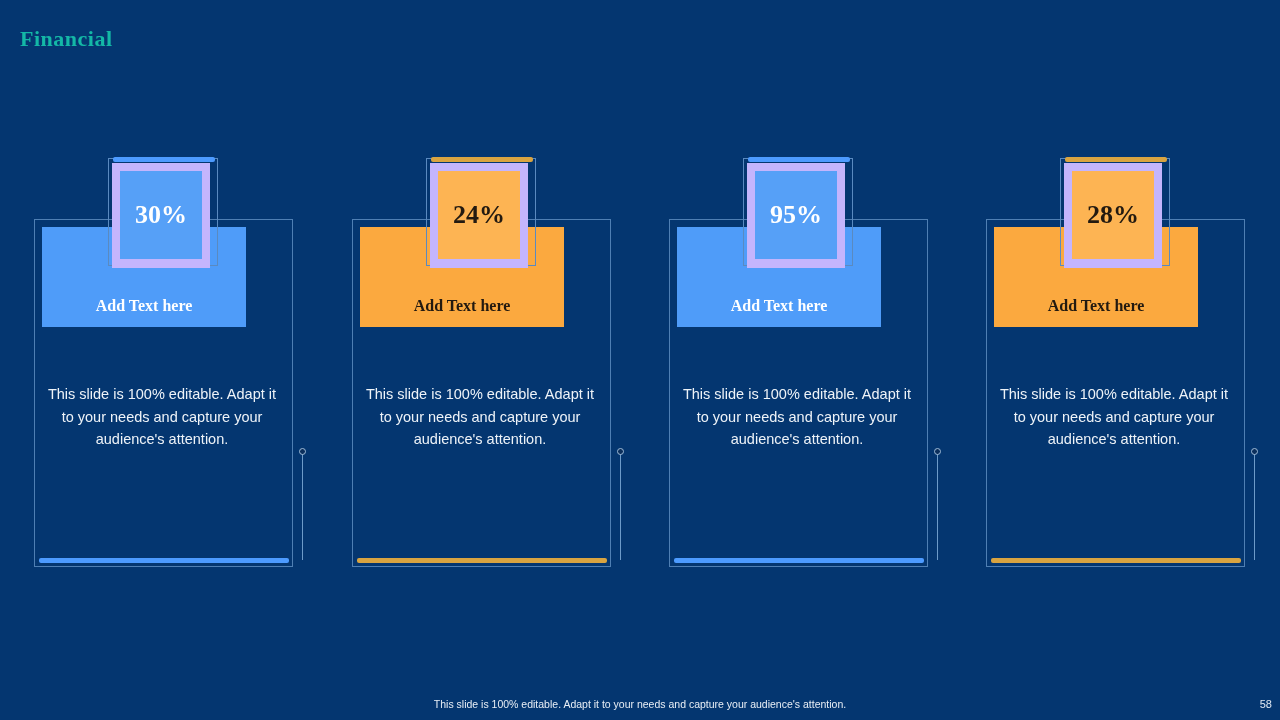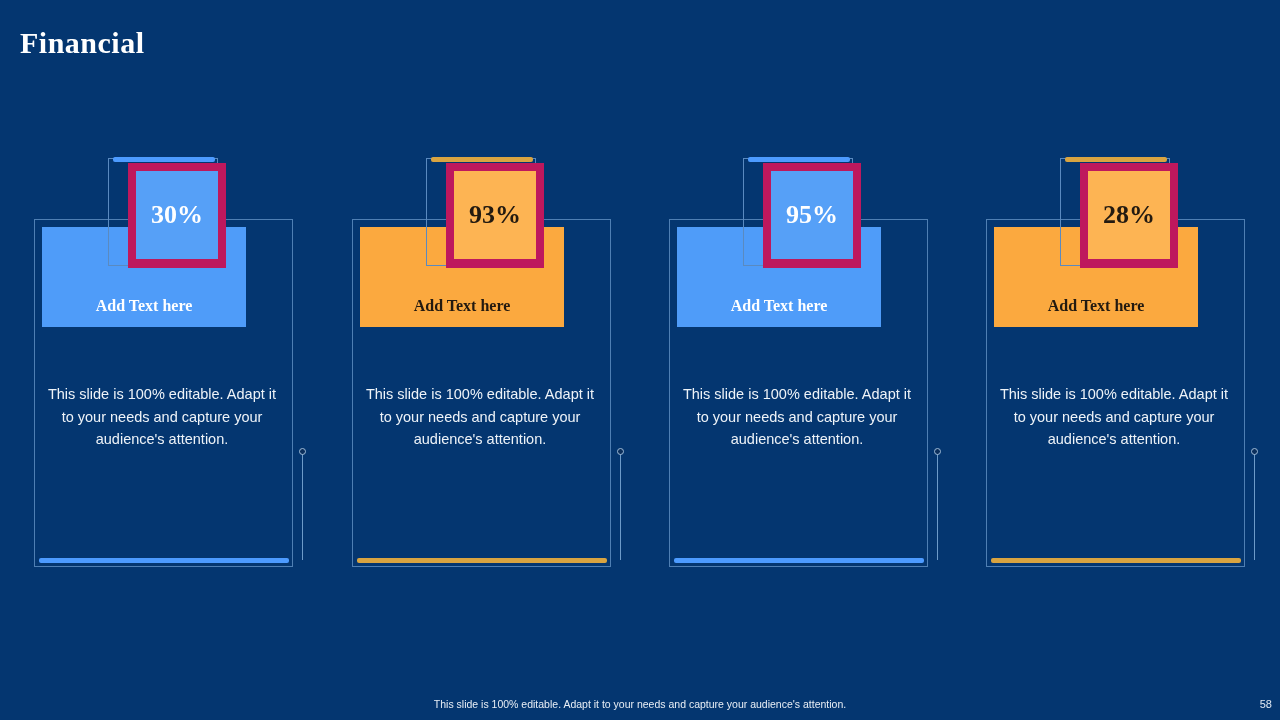--- a/index.html
+++ b/index.html
@@ -10,22 +10,22 @@
     position:relative;
     overflow:hidden;
   }
 
   
   .slide-title {
     position:absolute;
     left:20px; top:26px;
     font-family:"Liberation Serif", serif;
     font-weight:bold;
-    font-size:30px;
-    color:#ffffff;
+    font-size:22px;
+    color:#14b8a6;
     letter-spacing:0.5px;
     text-align:right;
   }
 
   
   .cards {
     position:absolute;
     left:0; top:155px;
     width:1280px; height:420px;
   }
@@ -76,23 +76,23 @@
     border:1px solid #5a8ac0;
   }
   .badge-topbar {
     position:absolute;
     left:9px; top:2px;
     width:102px; height:5px;
     border-radius:2px;
   }
   .badge-box {
     position:absolute;
-    left:24px; top:8px;
+    left:8px; top:8px;
     width:98px; height:105px;
-    background:#be185d;
+    background:#c4b5fd;
   }
   .badge-inner {
     position:absolute;
     left:8px; top:8px;
     width:82px; height:88px;
     display:flex;
     align-items:center;
     justify-content:center;
     font-family:"Liberation Serif", serif;
     font-weight:bold;
@@ -182,21 +182,21 @@
     </div>
     <div class="card" style="left: 352px;">
       <div class="card-frame"></div>
       <div class="card-head" style="background:#fba93f">
         <div class="card-head-label" style="color:#231a10">Add Text here</div>
       </div>
       <div class="badge-wrap">
         <div class="badge-outline"></div>
         <div class="badge-topbar" style="background:#d9a441"></div>
         <div class="badge-box">
-          <div class="badge-inner" style="background:#fdb453;color:#231a10">93%</div>
+          <div class="badge-inner" style="background:#fdb453;color:#231a10">24%</div>
         </div>
       </div>
       <div class="card-body">This slide is 100% editable. Adapt it to your needs and capture your audience's attention.</div>
       <div class="connector"></div>
       <div class="connector-dot"></div>
       <div class="card-bottombar" style="background:#d9a441"></div>
     </div>
     <div class="card" style="left: 669px;">
       <div class="card-frame"></div>
       <div class="card-head" style="background:#4f9cf9">

